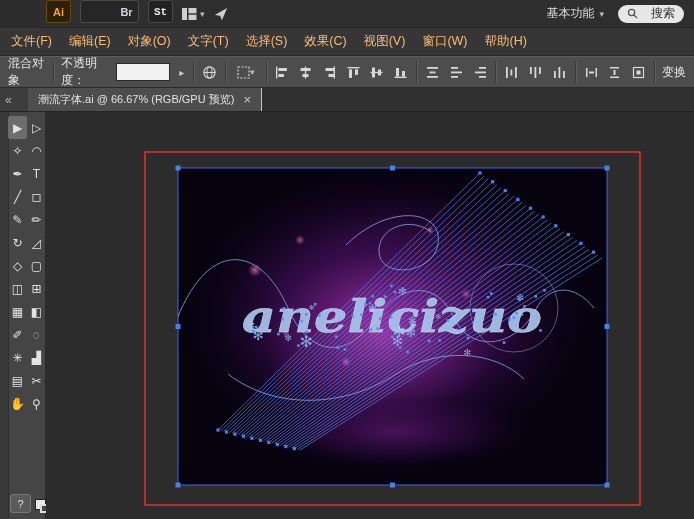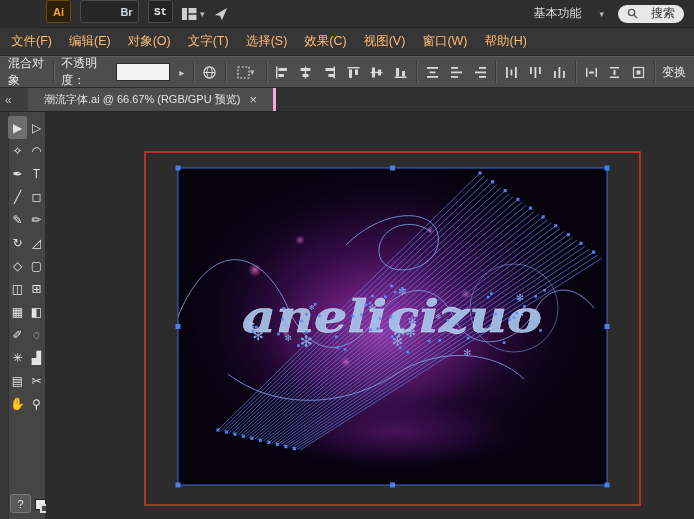--- a/index.html
+++ b/index.html
@@ -11,21 +11,21 @@
   
   .app-bar{position:absolute;top:0;left:0;right:0;height:28px;background:#2e2e2e;
     border-bottom:1px solid #242424;display:flex;gap:9px;padding:0 6px;box-sizing:border-box;margin-left:40px;}
   .tile{width:23px;height:21px;display:flex;align-items:center;justify-content:center;
     font-size:11px;font-weight:bold;border-radius:3px;}
   .tile-ai{background:#2d2008;color:#ff9f2e;border:1px solid #6b4a10;}
   .tile-br{background:#262626;color:#cfd8e2;border:1px solid #4a4a4a;padding-left:34px;}
   .tile-st{background:#222;color:#e8e8e8;border:1px solid #4a4a4a;font-family:Liberation Mono, monospace;}
   .icon-btn{display:flex;align-items:center;gap:3px;color:#cfcfcf;font-size:10px;}
   .right-cluster{margin-left:auto;display:flex;align-items:center;gap:14px;padding-right:4px;}
-  .workspace-btn{color:#dddddd;font-size:12px;display:flex;align-items:center;gap:18px;}
+  .workspace-btn{color:#dddddd;font-size:12px;display:flex;align-items:center;gap:5px;}
   .chev{font-size:9px;color:#bbbbbb;}
   .search-pill{display:flex;align-items:center;gap:13px;background:#e7e7e7;border-radius:9px;
     height:18px;padding:0 9px;color:#333;font-size:12px;}
   
   .menu-bar{position:absolute;top:28px;left:0;right:0;height:28px;background:#363636;
     border-bottom:1px solid #262626;display:flex;align-items:center;gap:17px;padding:0 11px;
     color:#fdba74;font-size:12.5px;box-sizing:border-box;}
   .menu-item{cursor:default;white-space:nowrap;}
   
   .control-bar{position:absolute;top:56px;left:0;right:0;height:32px;background:#4d4d4d;
@@ -37,21 +37,21 @@
   .flyout{color:#cccccc;font-size:10px;padding:0 2px;}
   .cbi{width:21px;height:20px;display:flex;align-items:center;justify-content:center;border-radius:2px;}
   .cbi svg{display:block;}
   .transform-label{margin-left:auto;white-space:nowrap;}
   
   .tab-bar{position:absolute;top:88px;left:0;right:0;height:24px;background:#303030;
     display:flex;align-items:stretch;border-bottom:1px solid #242424;box-sizing:border-box;}
   .tabbar-left{width:28px;background:#3d3d3d;color:#b8b8b8;display:flex;align-items:center;
     justify-content:flex-start;padding-left:5px;font-size:12px;box-sizing:border-box;}
   .doc-tab{display:flex;align-items:center;gap:9px;background:#4d4d4d;color:#e2e2e2;
-    font-size:11px;padding:0 16px;border-right:3px solid #f9a8d4;white-space:nowrap;}
+    font-size:11px;padding:0 10px;border-right:1px solid #f9a8d4;white-space:nowrap;}
   .tab-close{color:#cccccc;font-size:13px;line-height:1;}
   
   .rail{position:absolute;top:112px;left:0;bottom:0;width:46px;background:#454545;
     border-right:1px solid #2a2a2a;box-sizing:border-box;}
   .rail-strip{position:absolute;top:0;left:0;bottom:0;width:8px;background:#383838;border-right:1px solid #2f2f2f;}
   .tools{position:absolute;top:4px;left:8px;display:grid;grid-template-columns:19px 19px;}
   .tool{height:23px;display:flex;align-items:center;justify-content:center;color:#e3e3e3;
     font-size:12px;line-height:1;}
   .tool.active{background:#6d6d6d;border-radius:2px;}
   .rail-bottom{position:absolute;bottom:6px;left:10px;display:flex;align-items:flex-end;gap:4px;}

